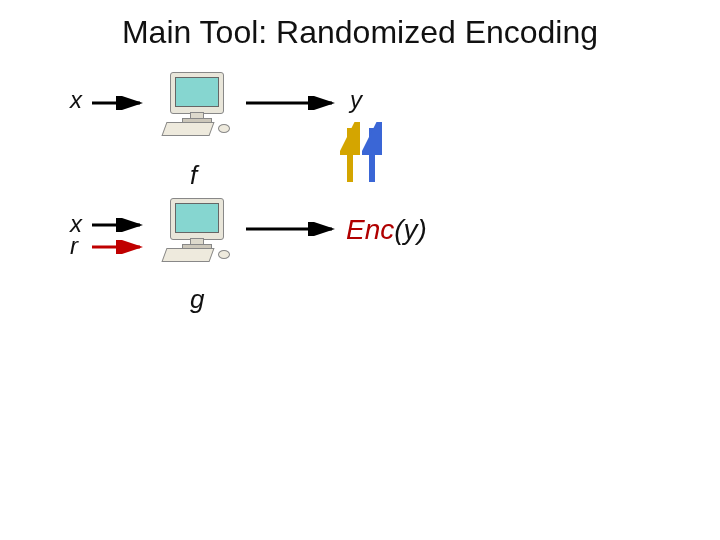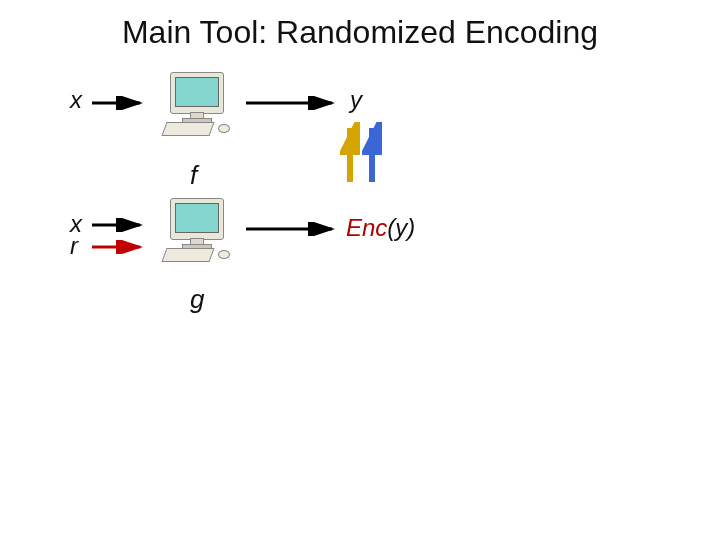--- a/index.html
+++ b/index.html
@@ -27,21 +27,21 @@
     color: #111;
   }
   .fn-label {
     position: absolute;
     font-style: italic;
     font-size: 26px;
     color: #111;
   }
   .enc-label {
     position: absolute;
-    font-size: 24px;
+    font-size: 28px;
     font-style: italic;
     text-align: right;
   }
   .enc-label .enc-word { color: #b00000; font-style: italic; }
   .enc-label .enc-arg  { color: #111; font-style: italic; }
 
   
   .computer {
     position: absolute;
     width: 70px;

